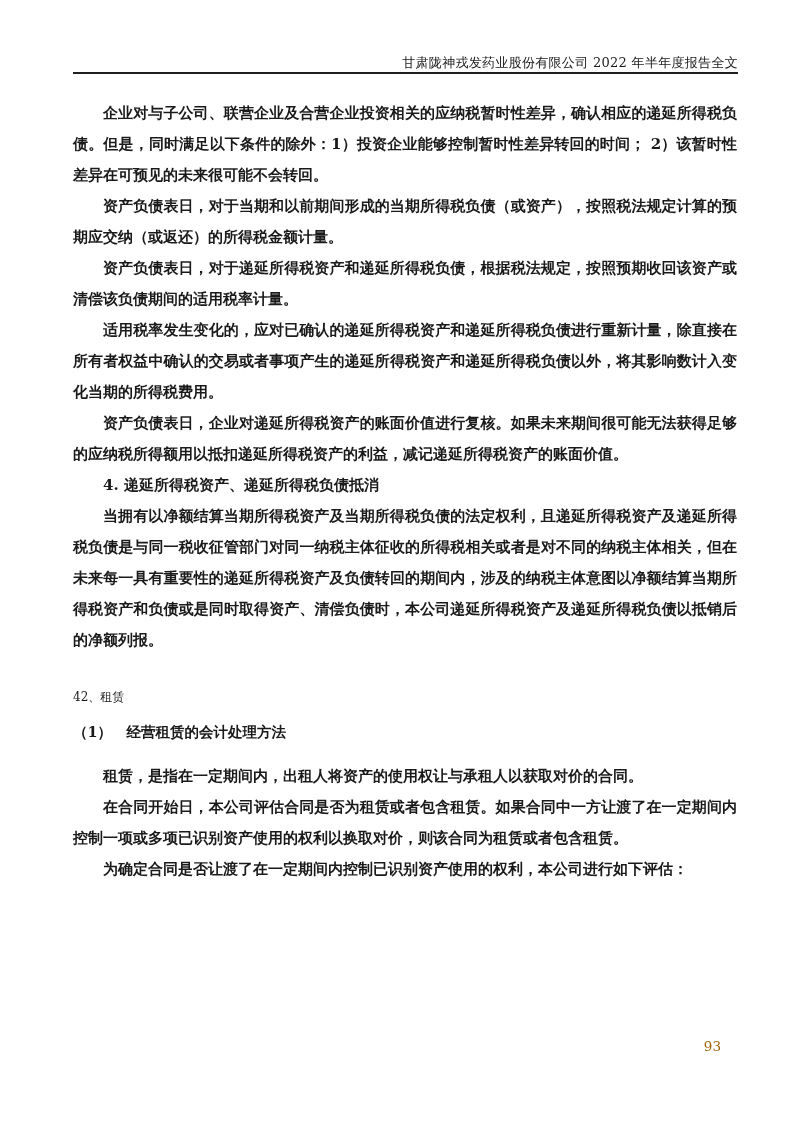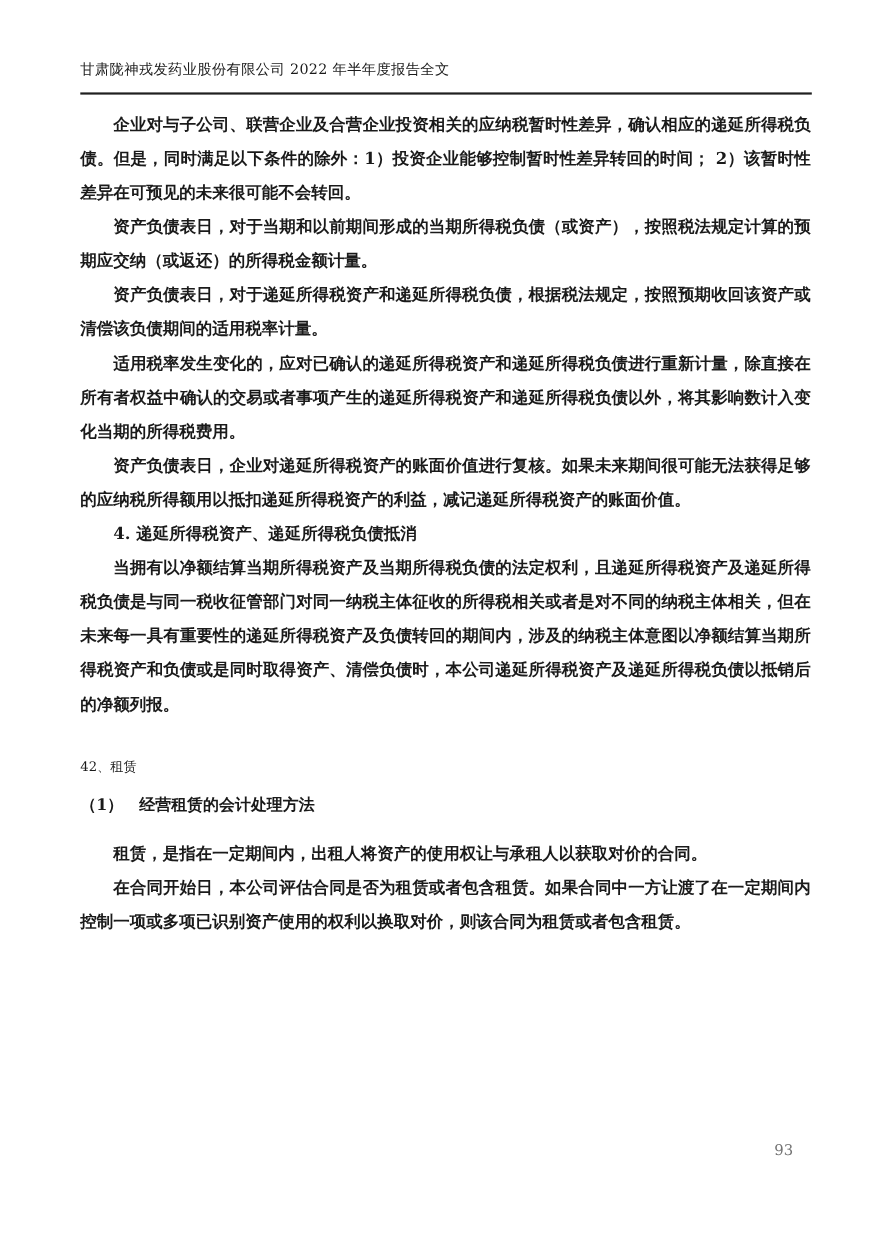--- a/index.html
+++ b/index.html
@@ -12,24 +12,24 @@
     background: #ffffff;
     color: #1a1a1a;
     font-family: "DejaVu Serif", "Liberation Serif", serif;
     overflow: hidden;
   }
   .page-header {
     position: absolute;
     left: 73px;
     top: 54px;
     width: 665px;
-    text-align: left;
+    text-align: right;
     font-size: 13px;
     letter-spacing: 0.3px;
-    padding-bottom: 12px;
+    padding-bottom: 0;
     border-bottom: 2px solid #1f1f1f;
     white-space: nowrap;
   }
   .document-body {
     position: absolute;
     left: 73px;
     top: 98px;
     width: 664px;
   }
   .paragraph {
@@ -52,21 +52,21 @@
     font-weight: bold;
     margin-top: 3px;
     text-indent: 0;
   }
   .heading2 + .paragraph { margin-top: 14px; }
   .page-footer {
     position: absolute;
     top: 1038px;
     right: 72px;
     font-size: 13.5px;
-    color: #737373;
+    color: #a16207;
   }
 </style>
 </head>
 <body>
 
 <div class="page">
 
   <div class="page-header">
     <span>甘肃陇神戎发药业股份有限公司 2022 年半年度报告全文</span>
   </div>
@@ -76,17 +76,18 @@
       <p class="paragraph">资产负债表日，对于当期和以前期间形成的当期所得税负债（或资产），按照税法规定计算的预期应交纳（或返还）的所得税金额计量。</p>
       <p class="paragraph">资产负债表日，对于递延所得税资产和递延所得税负债，根据税法规定，按照预期收回该资产或清偿该负债期间的适用税率计量。</p>
       <p class="paragraph">适用税率发生变化的，应对已确认的递延所得税资产和递延所得税负债进行重新计量，除直接在所有者权益中确认的交易或者事项产生的递延所得税资产和递延所得税负债以外，将其影响数计入变化当期的所得税费用。</p>
       <p class="paragraph">资产负债表日，企业对递延所得税资产的账面价值进行复核。如果未来期间很可能无法获得足够的应纳税所得额用以抵扣递延所得税资产的利益，减记递延所得税资产的账面价值。</p>
       <p class="paragraph">4. 递延所得税资产、递延所得税负债抵消</p>
       <p class="paragraph">当拥有以净额结算当期所得税资产及当期所得税负债的法定权利，且递延所得税资产及递延所得税负债是与同一税收征管部门对同一纳税主体征收的所得税相关或者是对不同的纳税主体相关，但在未来每一具有重要性的递延所得税资产及负债转回的期间内，涉及的纳税主体意图以净额结算当期所得税资产和负债或是同时取得资产、清偿负债时，本公司递延所得税资产及递延所得税负债以抵销后的净额列报。</p>
       <h2 class="heading1">42、租赁</h2>
       <h3 class="heading2">（1）　经营租赁的会计处理方法</h3>
       <p class="paragraph">租赁，是指在一定期间内，出租人将资产的使用权让与承租人以获取对价的合同。</p>
       <p class="paragraph">在合同开始日，本公司评估合同是否为租赁或者包含租赁。如果合同中一方让渡了在一定期间内控制一项或多项已识别资产使用的权利以换取对价，则该合同为租赁或者包含租赁。</p>
+      <p class="paragraph">为确定合同是否让渡了在一定期间内控制已识别资产使用的权利，本公司进行如下评估：</p>
     </div>
 
   <div class="page-footer">93</div>
 
 </div>
 
 </body></html>

